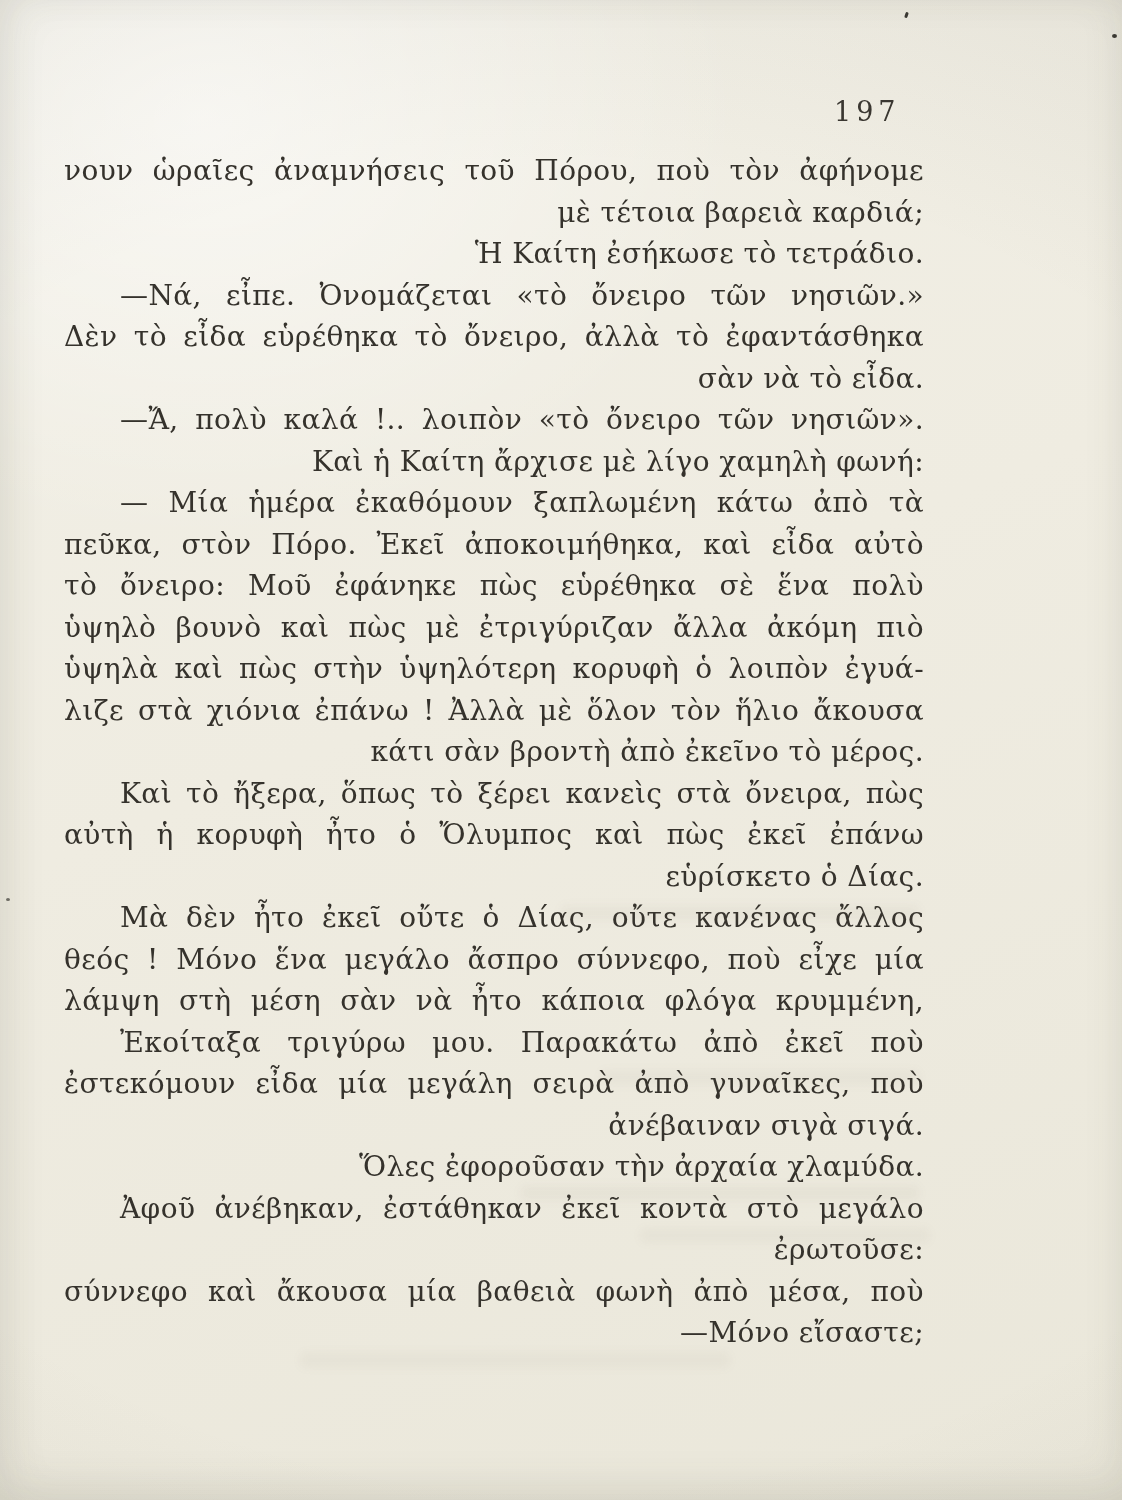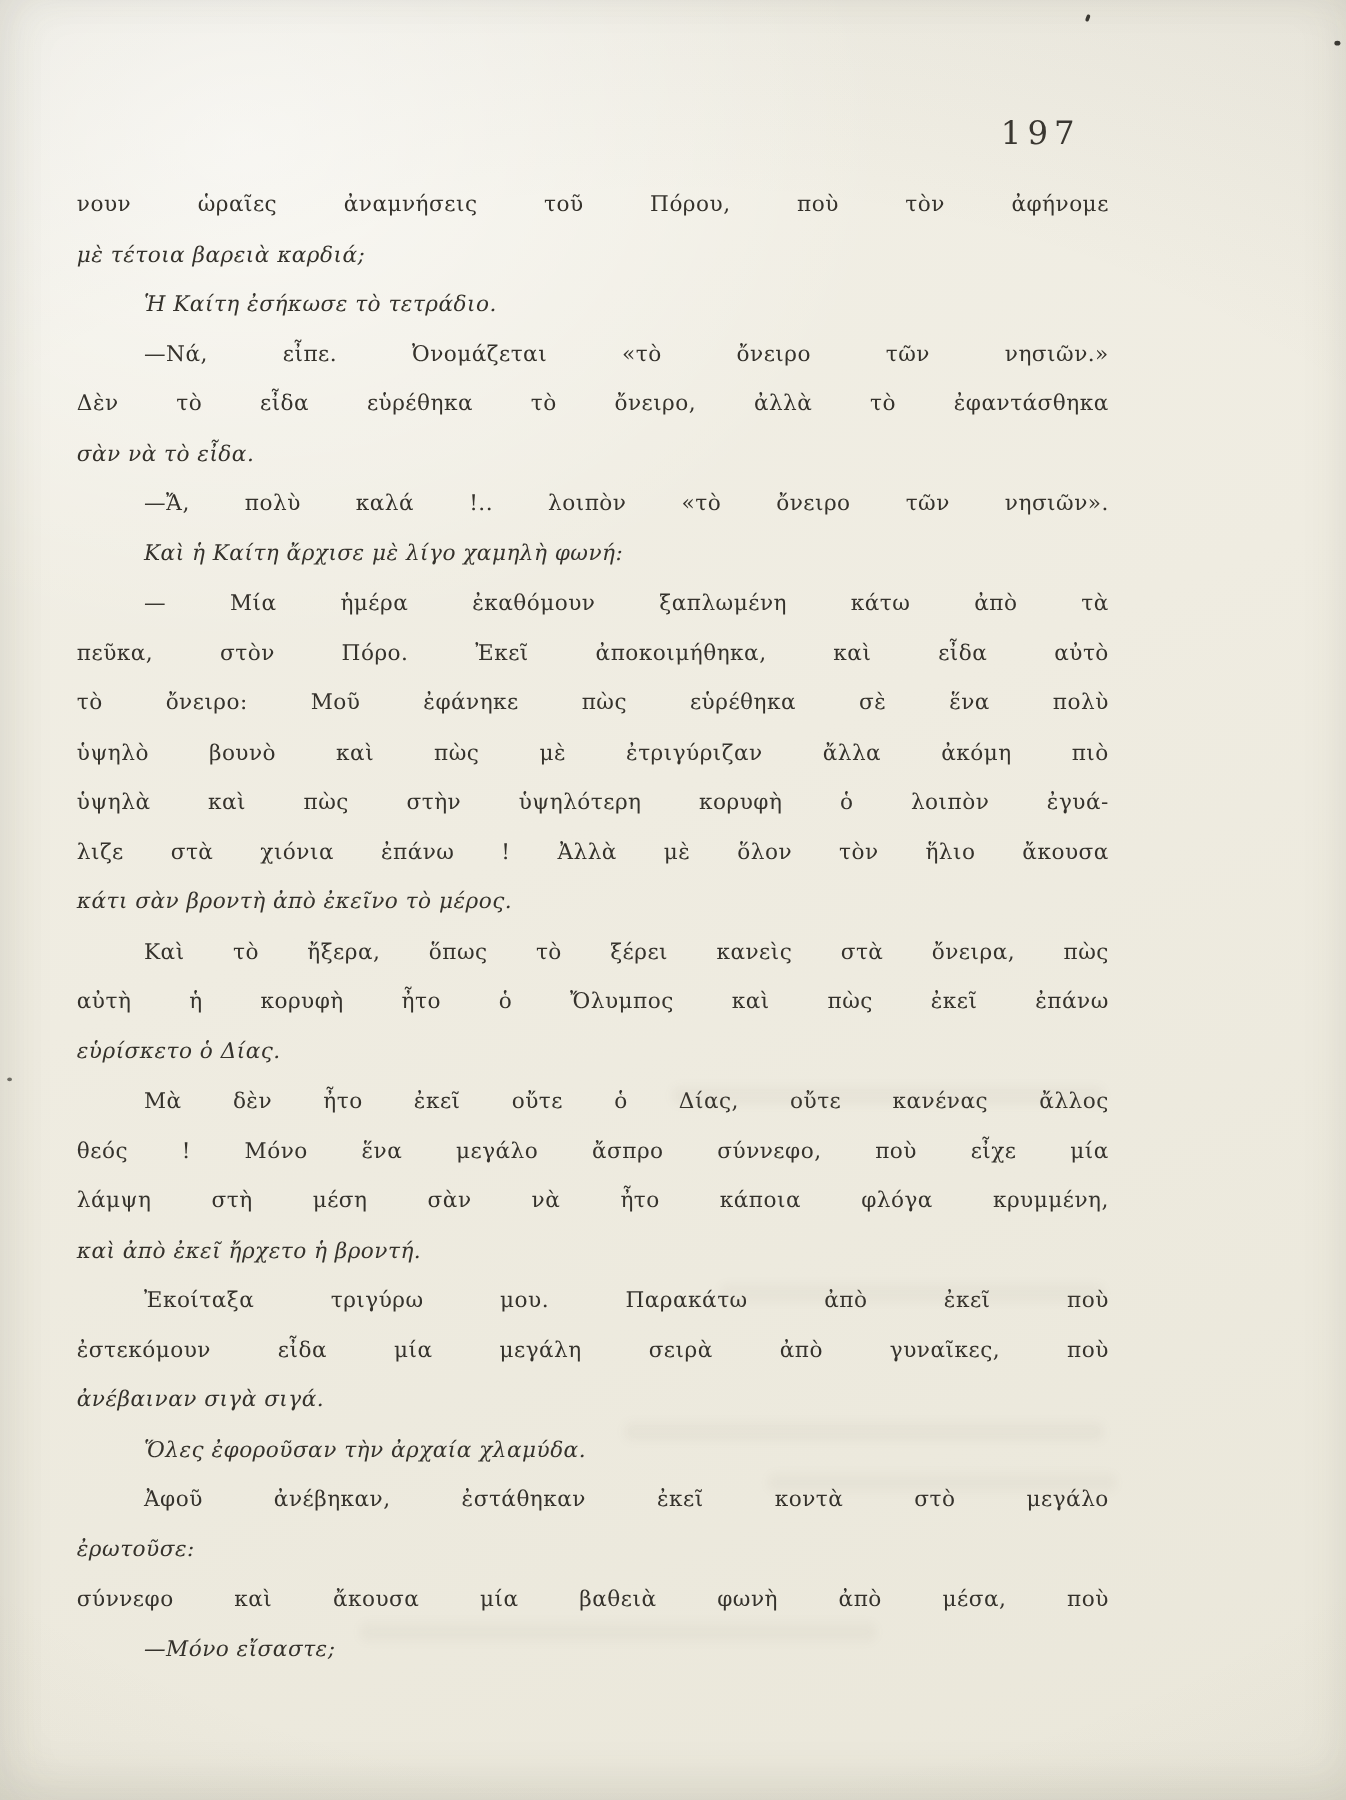--- a/index.html
+++ b/index.html
@@ -35,36 +35,35 @@
     letter-spacing: 5px;
     color: #3a3731;
   }
   .text-block {
     position: absolute;
     left: 64px;
     top: 150px;
     width: 860px;
   }
   .line {
-    font-size: 18px;
+    font-size: 28px;
     line-height: 41.5px;
     height: 41.5px;
     white-space: nowrap;
     letter-spacing: 0.4px;
     color: #35322c;
     text-rendering: optimizeLegibility;
   }
   .line.justify {
     white-space: normal;
     text-align: justify;
     text-align-last: justify;
   }
   .line.lastline {
-    text-align: left;
-    font-style: italic;
+    text-align: right;
   }
   .line.indent {
     padding-left: 56px;
   }
   
   .smudge {
     position: absolute;
     pointer-events: none;
     background: rgba(125,118,98,0.10);
     filter: blur(4px);
@@ -107,21 +106,20 @@
     <div class="line justify">ὑψηλὸ βουνὸ καὶ πὼς μὲ ἐτριγύριζαν ἄλλα ἀκόμη πιὸ</div>
     <div class="line justify">ὑψηλὰ καὶ πὼς στὴν ὑψηλότερη κορυφὴ ὁ λοιπὸν ἐγυά-</div>
     <div class="line justify">λιζε στὰ χιόνια ἐπάνω ! Ἀλλὰ μὲ ὅλον τὸν ἥλιο ἄκουσα</div>
     <div class="line lastline">κάτι σὰν βροντὴ ἀπὸ ἐκεῖνο τὸ μέρος.</div>
     <div class="line indent justify">Καὶ τὸ ἤξερα, ὅπως τὸ ξέρει κανεὶς στὰ ὄνειρα, πὼς</div>
     <div class="line justify">αὐτὴ ἡ κορυφὴ ἦτο ὁ Ὄλυμπος καὶ πὼς ἐκεῖ ἐπάνω</div>
     <div class="line lastline">εὑρίσκετο ὁ Δίας.</div>
     <div class="line indent justify">Μὰ δὲν ἦτο ἐκεῖ οὔτε ὁ Δίας, οὔτε κανένας ἄλλος</div>
     <div class="line justify">θεός ! Μόνο ἕνα μεγάλο ἄσπρο σύννεφο, ποὺ εἶχε μία</div>
     <div class="line justify">λάμψη στὴ μέση σὰν νὰ ἦτο κάποια φλόγα κρυμμένη,</div>
-    <div class="line lastline">καὶ ἀπὸ ἐκεῖ ἤρχετο ἡ βροντή.</div>
     <div class="line indent justify">Ἐκοίταξα τριγύρω μου. Παρακάτω ἀπὸ ἐκεῖ ποὺ</div>
     <div class="line justify">ἐστεκόμουν εἶδα μία μεγάλη σειρὰ ἀπὸ γυναῖκες, ποὺ</div>
     <div class="line lastline">ἀνέβαιναν σιγὰ σιγά.</div>
     <div class="line indent lastline">Ὅλες ἐφοροῦσαν τὴν ἀρχαία χλαμύδα.</div>
     <div class="line indent justify">Ἀφοῦ ἀνέβηκαν, ἐστάθηκαν ἐκεῖ κοντὰ στὸ μεγάλο</div>
     <div class="line lastline">ἐρωτοῦσε:</div>
     <div class="line justify">σύννεφο καὶ ἄκουσα μία βαθειὰ φωνὴ ἀπὸ μέσα, ποὺ</div>
     <div class="line indent lastline">—Μόνο εἴσαστε;</div>
   </div>
 

